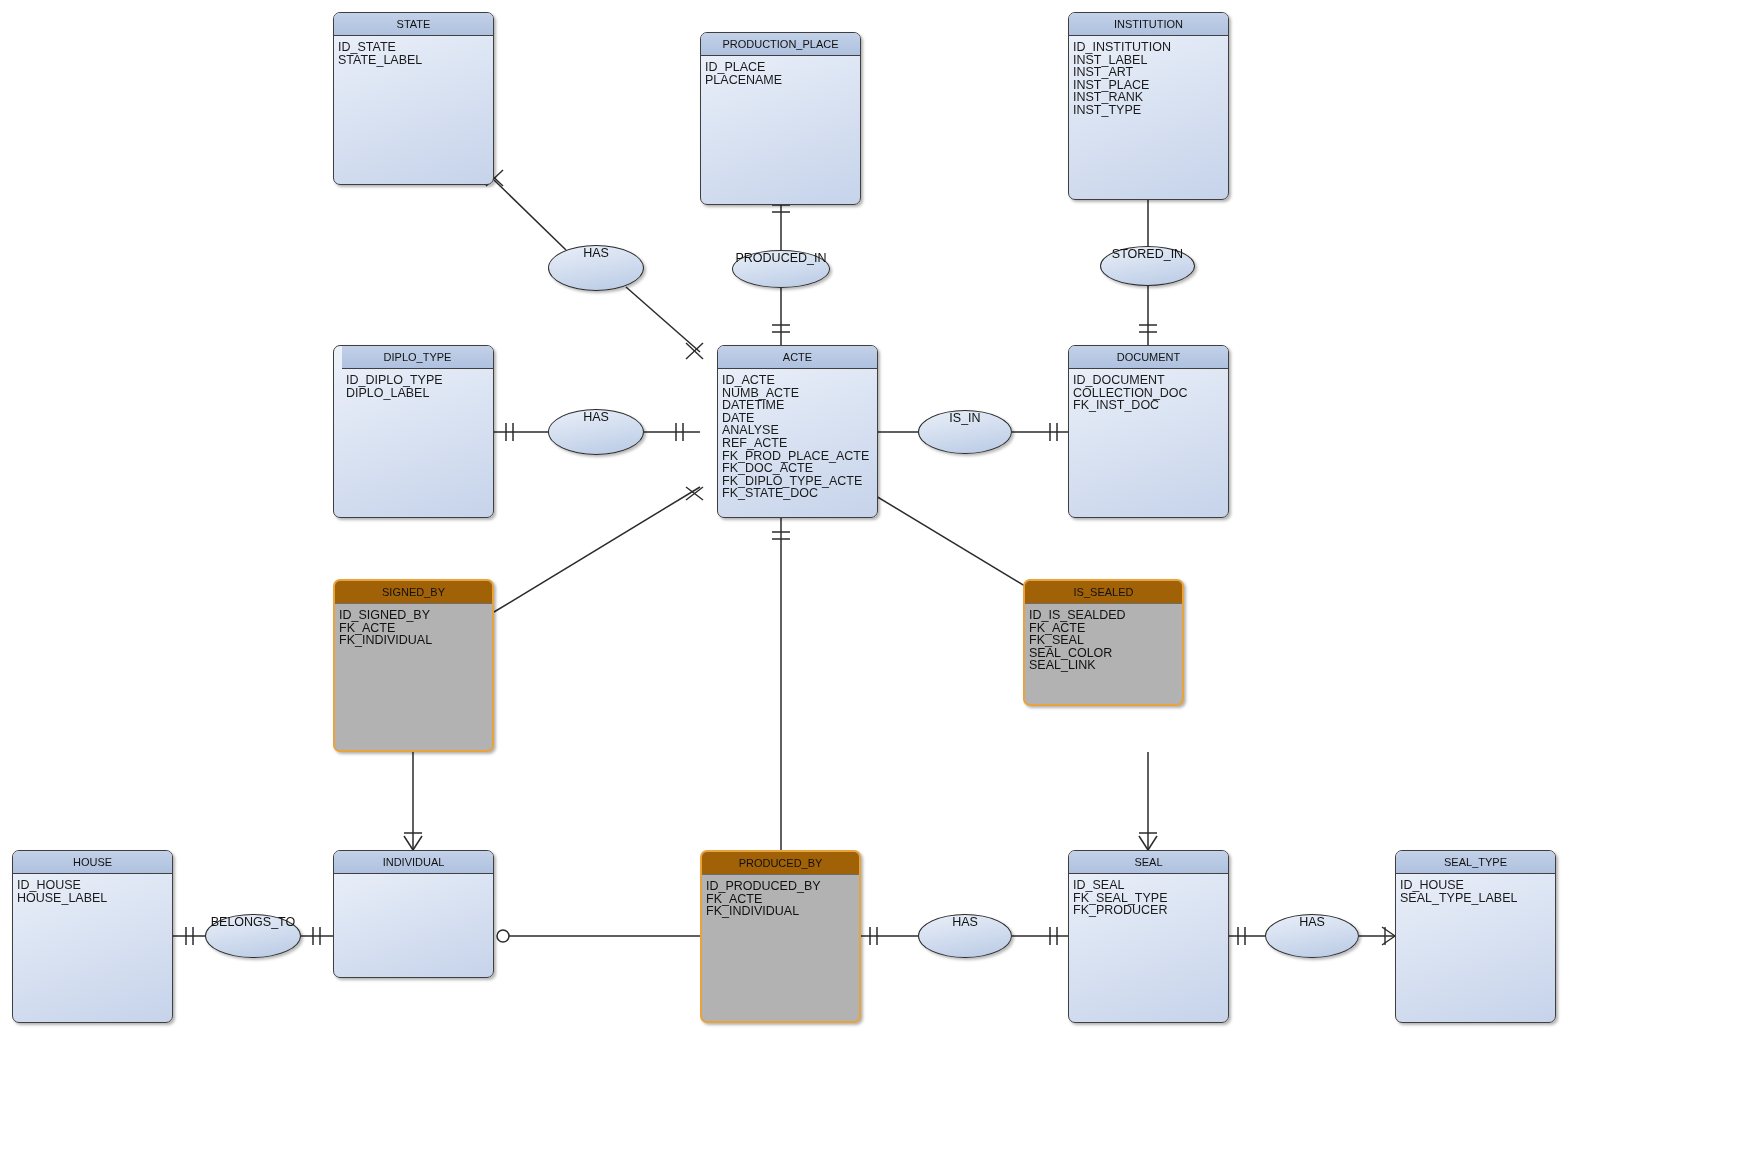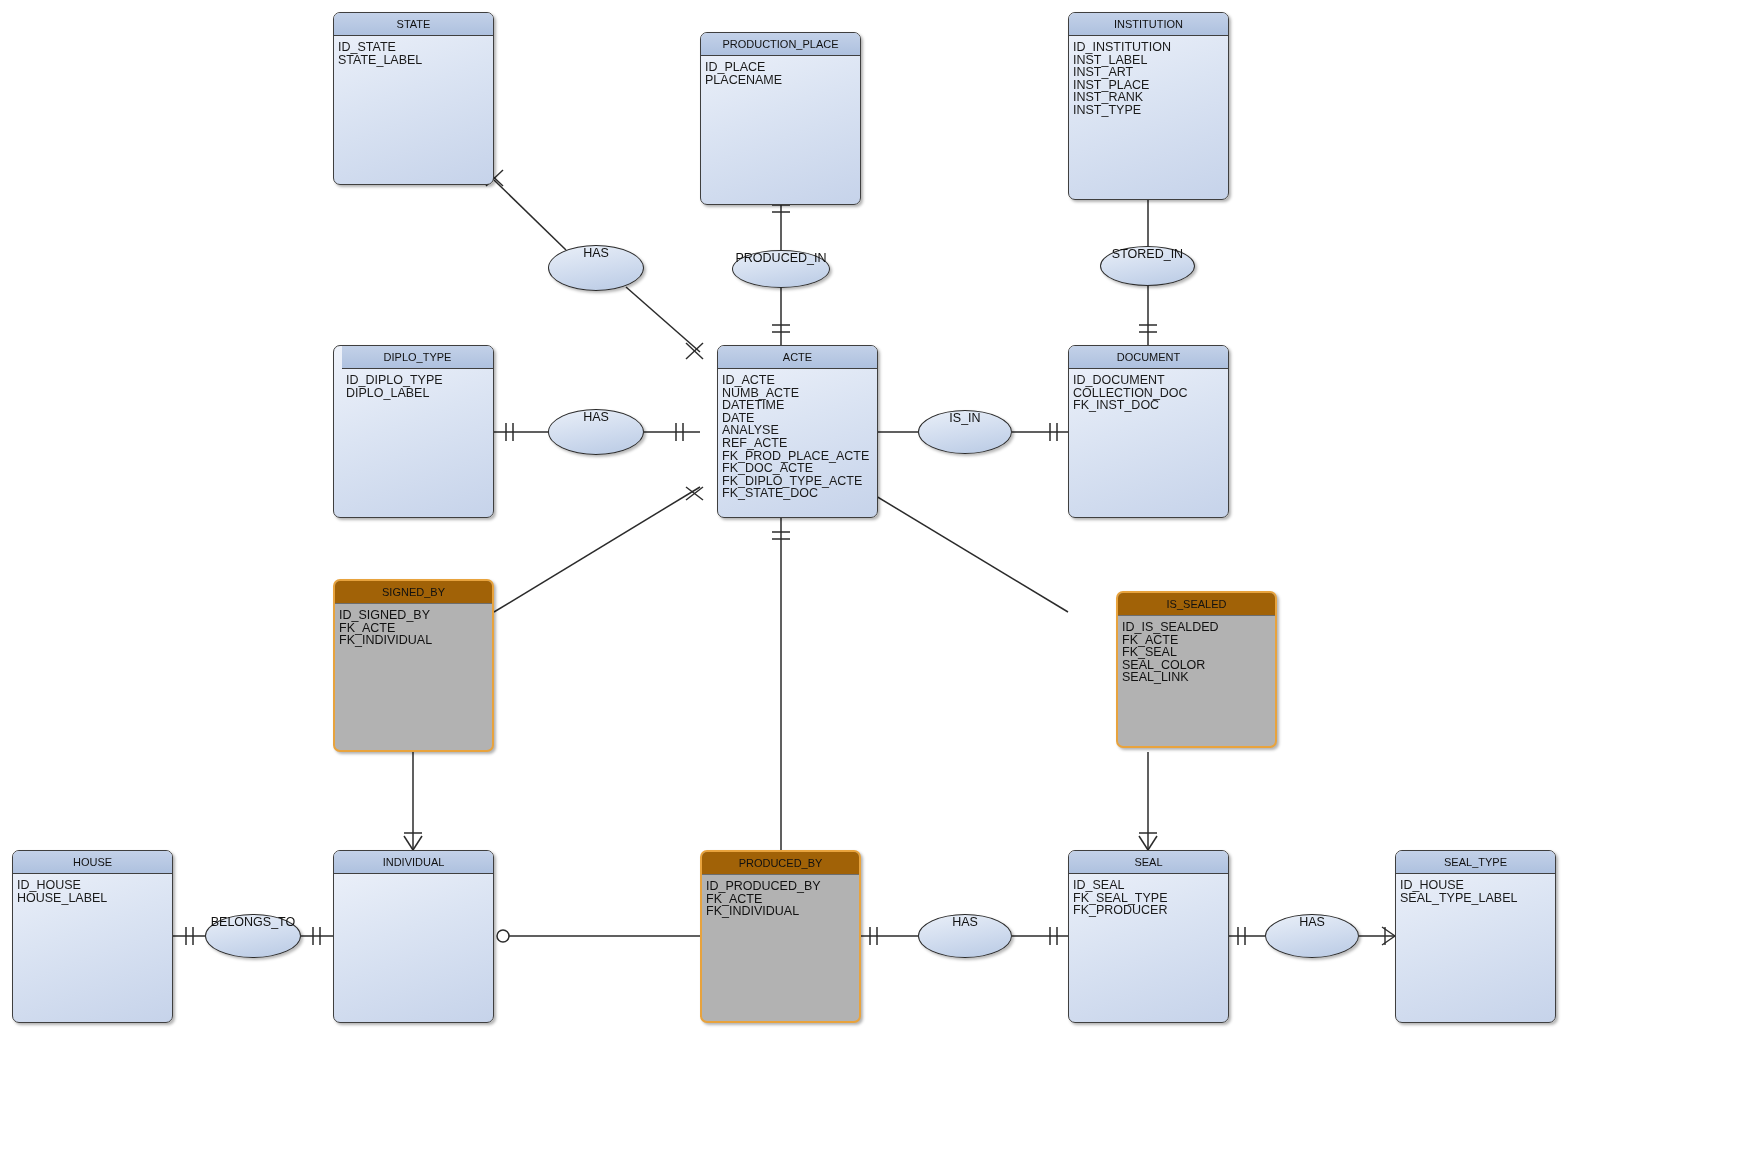--- a/index.html
+++ b/index.html
@@ -189,38 +189,38 @@
         </div>
       </div>
       <div class="entity assoc" style="left: 333px; top: 579px; width: 161px; height: 173px;">
         <div class="hdr">SIGNED_BY</div>
         <div class="body">
           <div class="fld">ID_SIGNED_BY</div>
           <div class="fld">FK_ACTE</div>
           <div class="fld">FK_INDIVIDUAL</div>
         </div>
       </div>
-      <div class="entity assoc" style="left: 1116px; top: 579px; width: 161px; height: 157px; margin-top: 12px;">
+      <div class="entity assoc" style="left: 1023px; top: 579px; width: 161px; height: 127px;">
         <div class="hdr">IS_SEALED</div>
         <div class="body">
           <div class="fld">ID_IS_SEALDED</div>
           <div class="fld">FK_ACTE</div>
           <div class="fld">FK_SEAL</div>
           <div class="fld">SEAL_COLOR</div>
           <div class="fld">SEAL_LINK</div>
         </div>
       </div>
       <div class="entity" style="left: 12px; top: 850px; width: 161px; height: 173px;">
         <div class="hdr">HOUSE</div>
         <div class="body">
           <div class="fld">ID_HOUSE</div>
           <div class="fld">HOUSE_LABEL</div>
         </div>
       </div>
-      <div class="entity" style="left: 333px; top: 850px; width: 161px; height: 173px;">
+      <div class="entity" style="left: 333px; top: 850px; width: 161px; height: 128px;">
         <div class="hdr">INDIVIDUAL</div>
       </div>
       <div class="entity assoc" style="left: 700px; top: 850px; width: 161px; height: 173px;">
         <div class="hdr">PRODUCED_BY</div>
         <div class="body">
           <div class="fld">ID_PRODUCED_BY</div>
           <div class="fld">FK_ACTE</div>
           <div class="fld">FK_INDIVIDUAL</div>
         </div>
       </div>

